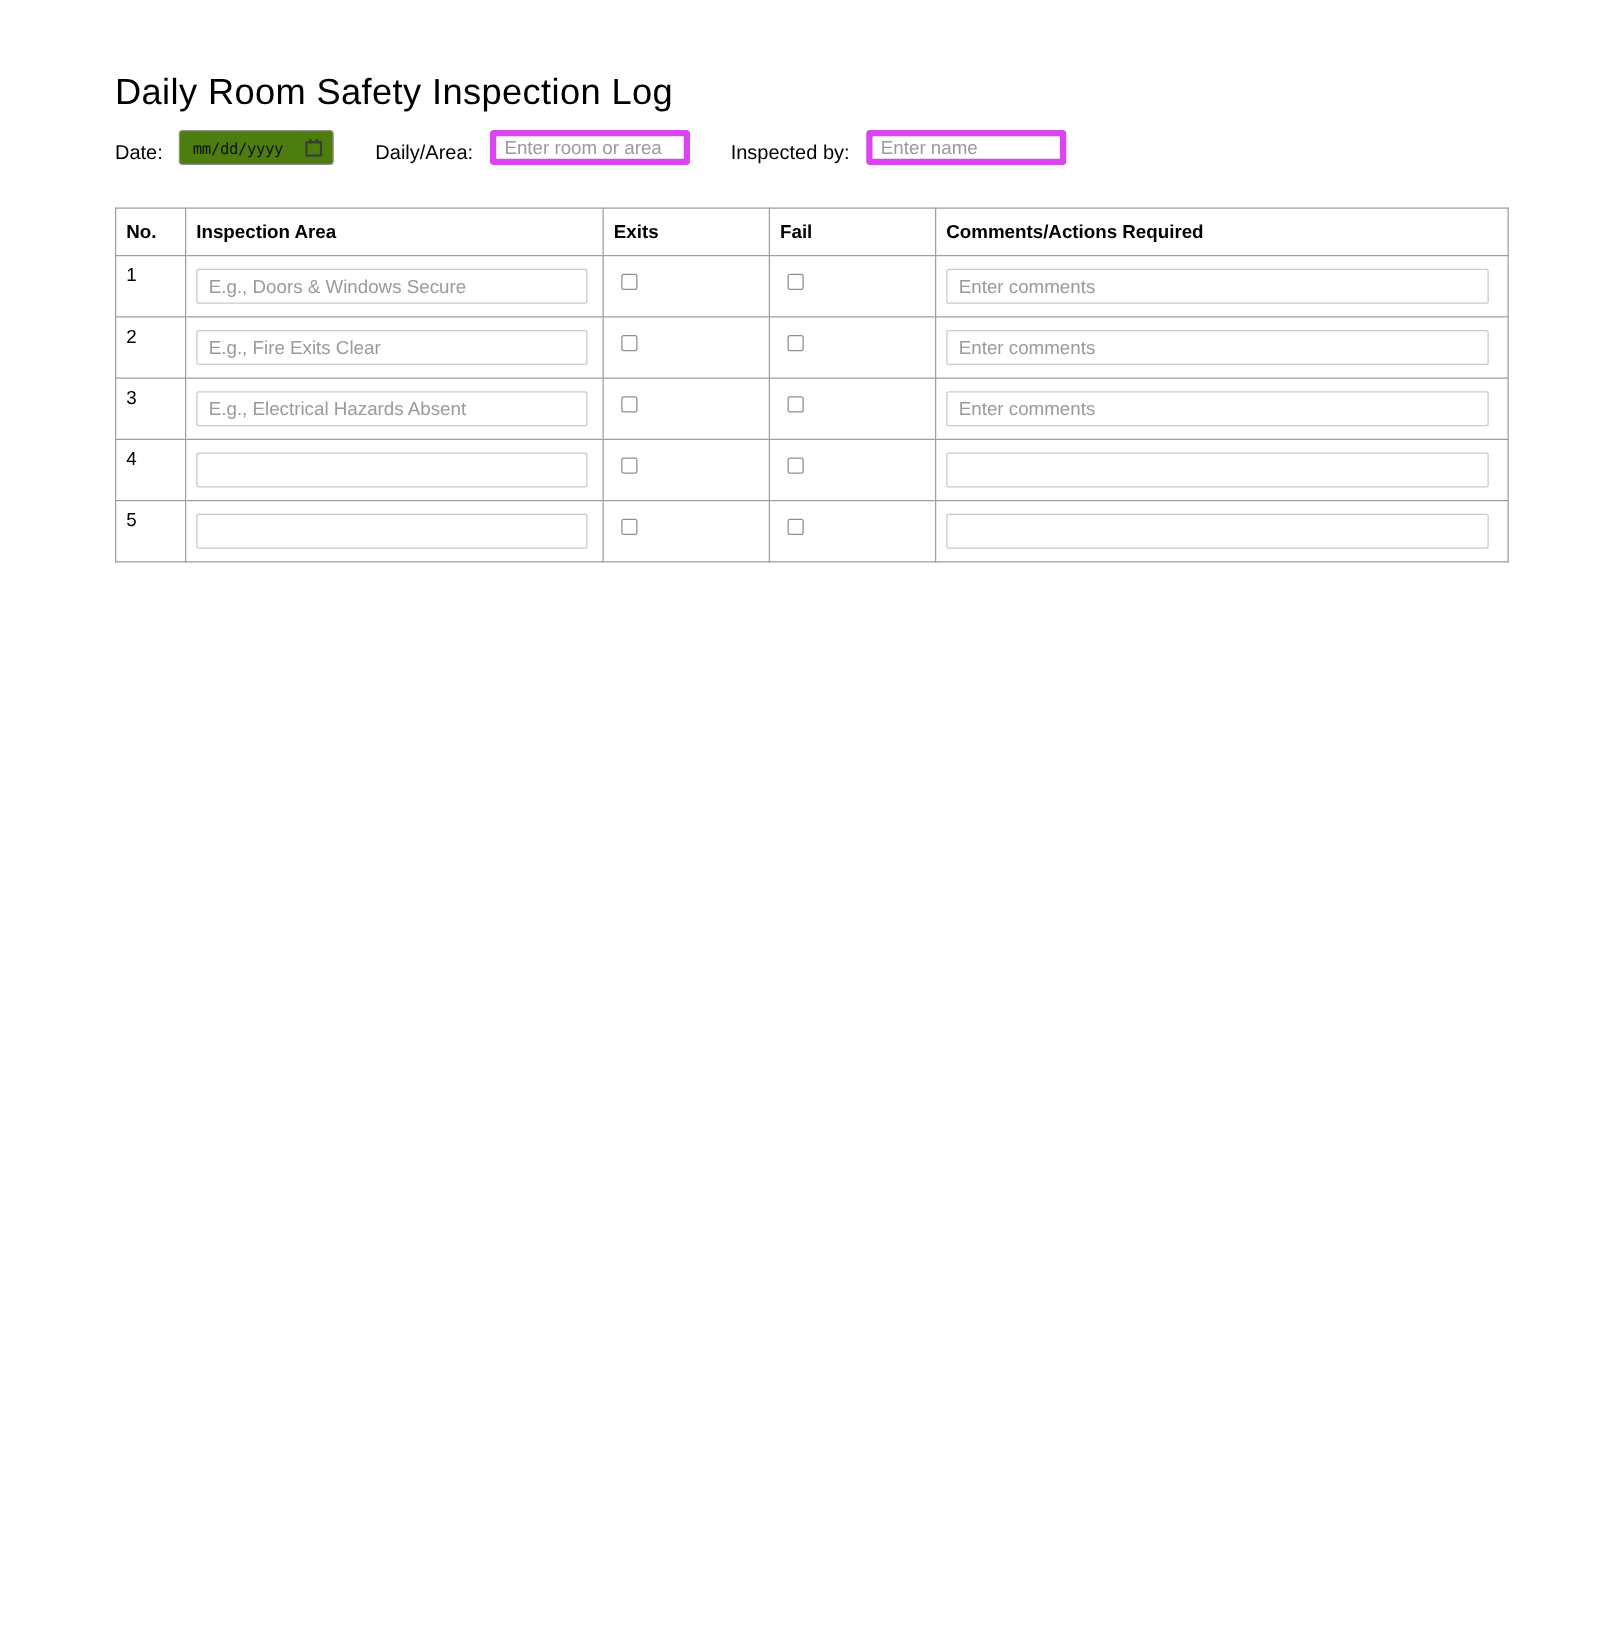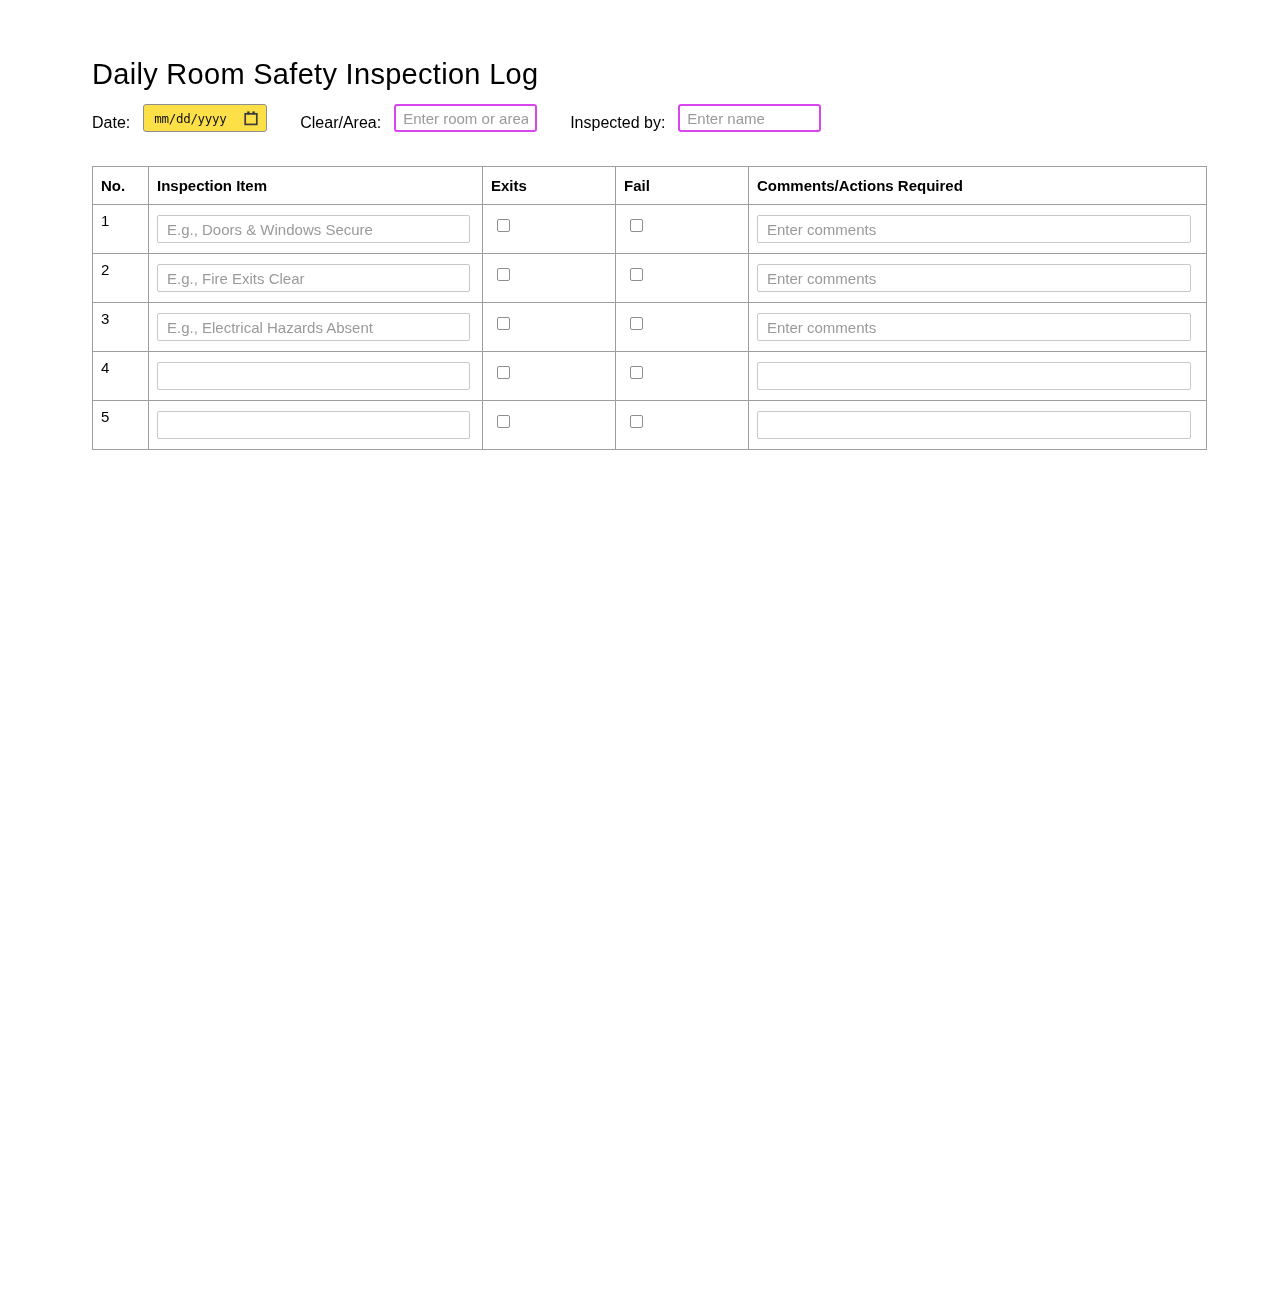--- a/index.html
+++ b/index.html
@@ -42,38 +42,38 @@
     color: #000;
     white-space: nowrap;
   }
   .gap-sm { margin-left: 13px; }
   .gap-lg { margin-left: 33px; }
   .date-input {
     width: 124px;
     height: 28px;
     border: 1px solid #8f8f8f;
     border-radius: 3px;
-    background: #fde047;
+    background: #4d7c0f;
     display: inline-flex;
     align-items: center;
     justify-content: space-between;
     padding: 0 8px 0 10px;
     cursor: default;
   }
   .date-text {
     font-family: "DejaVu Sans Mono", monospace;
     font-size: 12.5px;
     letter-spacing: -0.3px;
     color: #111;
   }
   .cal-icon { display: inline-flex; }
   .text-input {
-    width: 143px;
-    height: 28px;
-    border: 2px solid #d946ef;
+    width: 160px;
+    height: 28px;
+    border: 5px solid #d946ef;
     border-radius: 3px;
     padding: 0 7px;
     font-family: "Liberation Sans", sans-serif;
     font-size: 15px;
     color: #222;
     outline: none;
   }
   input::placeholder { color: #9a9a9a; opacity: 1; }
   
   table.inspection {
@@ -164,39 +164,39 @@
         <span class="date-text">mm/dd/yyyy</span>
         <span class="cal-icon">
           <svg width="14" height="15" viewBox="0 0 14 15">
             <rect x="1.2" y="2.8" width="11.6" height="10.6" fill="none" stroke="#3c3c3c" stroke-width="1.7"></rect>
             <rect x="3.2" y="0.4" width="2.4" height="3.2" fill="#3c3c3c"></rect>
             <rect x="8.4" y="0.4" width="2.4" height="3.2" fill="#3c3c3c"></rect>
           </svg>
         </span>
       </span>
 
-      <span class="meta-label gap-lg">Clear/Area:</span>
+      <span class="meta-label gap-lg">Daily/Area:</span>
       <input type="text" class="text-input gap-sm" placeholder="Enter room or area" style="">
 
       <span class="meta-label gap-lg">Inspected by:</span>
       <input type="text" class="text-input gap-sm" placeholder="Enter name" style="">
     </div>
 
     <table class="inspection">
       <colgroup>
         <col style="width:56px">
         <col style="width:334px">
         <col style="width:133px">
         <col style="width:133px">
         <col style="width:458px">
       </colgroup>
       <thead>
         <tr>
           <th>No.</th>
-          <th>Inspection Item</th>
+          <th>Inspection Area</th>
           <th>Exits</th>
           <th>Fail</th>
           <th>Comments/Actions Required</th>
         </tr>
       </thead>
       <tbody id="table-body">
       <tr>
         <td class="c-no">1</td>
         <td class="c-item">
           <input type="text" class="cell-input item-input" placeholder="E.g., Doors &amp; Windows Secure" style="">

